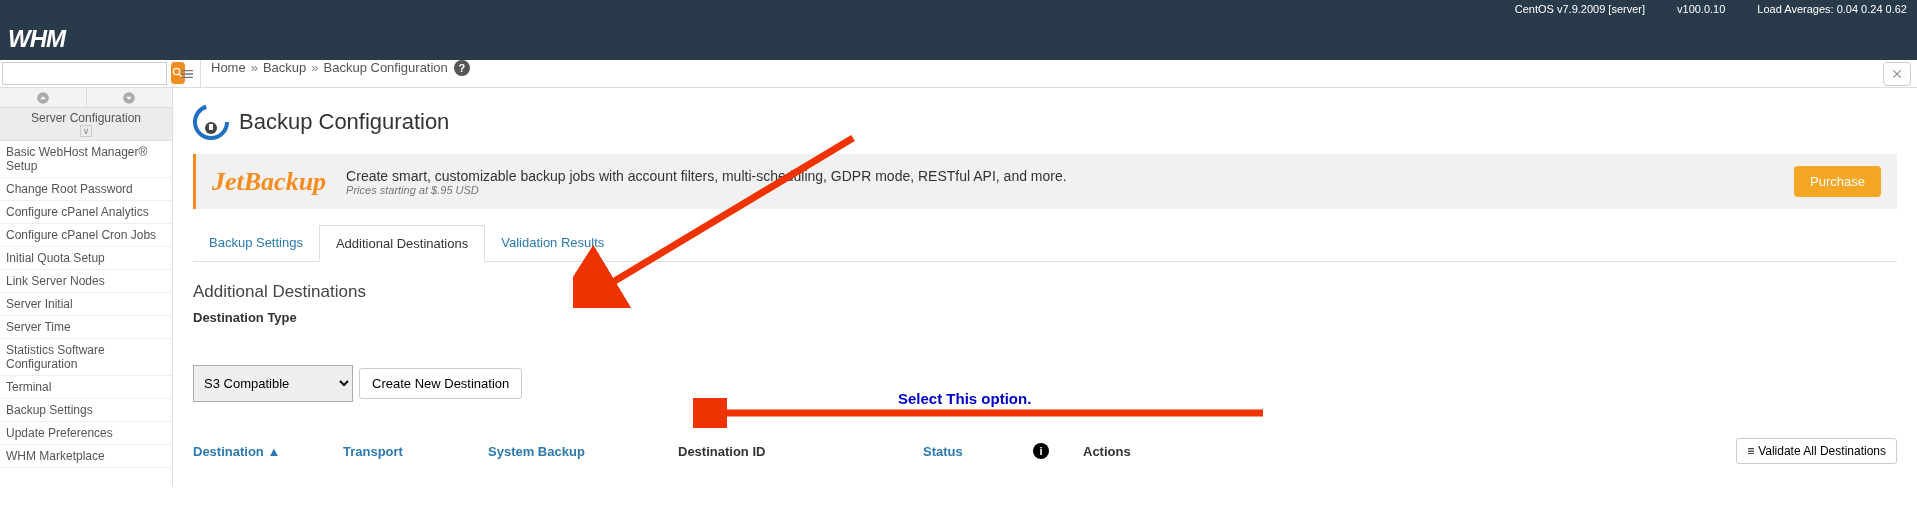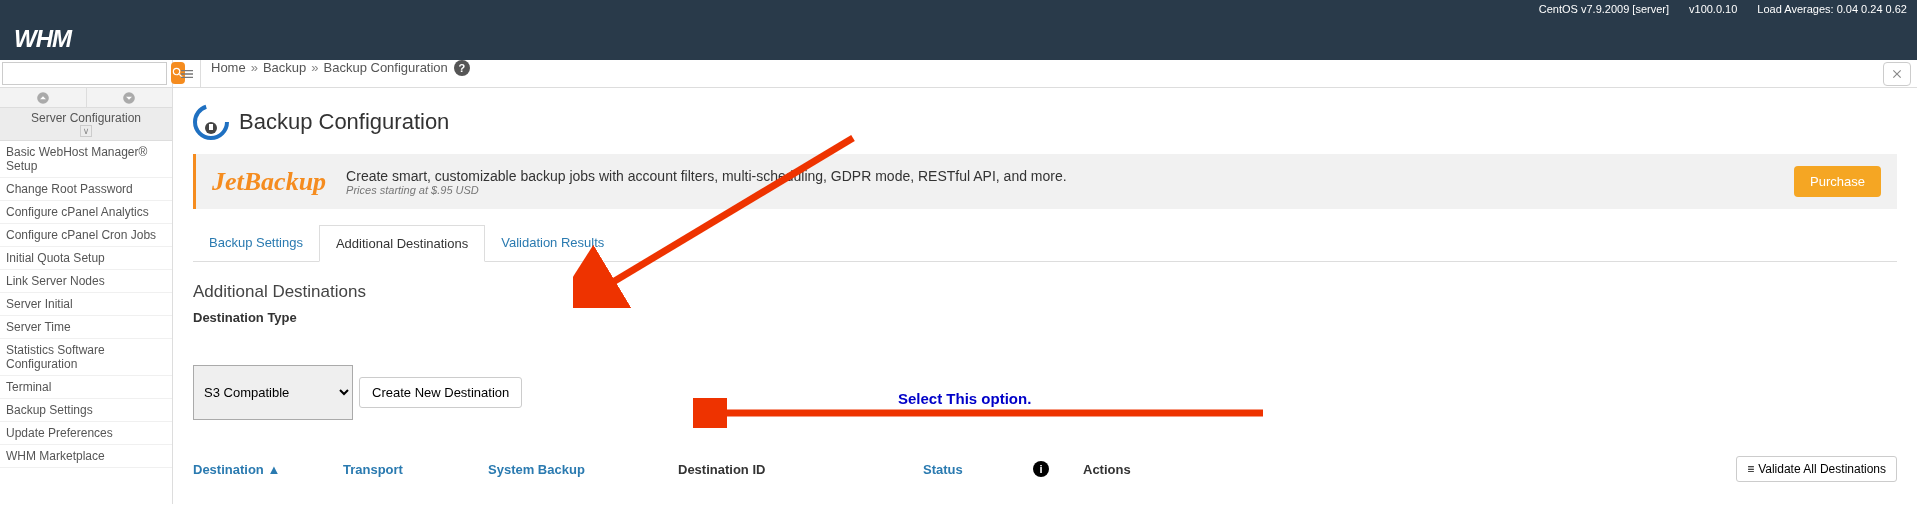--- a/index.html
+++ b/index.html
@@ -1,22 +1,22 @@
 <!DOCTYPE html>
 <html><head>
 <meta charset="utf-8">
 <style>
   * { box-sizing: border-box; margin: 0; padding: 0; }
   body { font-family: Arial, Helvetica, sans-serif; font-size: 13px; color: #333; background:#fff; width:1917px; }
   
   
-  .status-bar { background:#293a4a; color:#fff; height:18px; font-size:11px; display:flex; justify-content:flex-end; align-items:center; padding:0 10px; gap:20px;}
-  
-  
-  .nav-bar { background:#293a4a; color:#fff; height:42px; display:flex; align-items:center; padding:0 14px; }
+  .status-bar { background:#293a4a; color:#fff; height:18px; font-size:11px; display:flex; justify-content:flex-end; align-items:center; padding:0 10px; gap:32px;}
+  
+  
+  .nav-bar { background:#293a4a; color:#fff; height:42px; display:flex; align-items:center; padding:0 8px; }
   .logo { font-family: Arial; font-weight:900; font-style:italic; font-size:24px; letter-spacing:-1px; color:#fff; margin-right:30px;}
   .nav-links a { color:#fff; text-decoration:none; font-size:14px; margin-right:24px; }
   
   
   .sub-row { display:flex; height:28px; border-bottom:1px solid #ddd;}
   .search-box { width:173px; display:flex; border-right:1px solid #ddd;}
   .search-box input { flex:1; border:1px solid #ccc; padding:2px 4px; font-size:12px; margin:2px;}
   .search-btn { width:22px; height:22px; margin:2px; background:#f58c1f; border-radius:4px; display:flex; align-items:center;justify-content:center;}
   .search-btn svg{width:14px;height:14px;fill:#fff;}
   .collapse-btn { width:28px; display:flex; align-items:center; justify-content:center; border-right:1px solid #ddd; color:#777;}
@@ -52,21 +52,21 @@
   .purchase-btn{background:#f5a623;color:#fff;border:none;border-radius:4px;padding:8px 16px;font-size:13px;cursor:pointer;}
   
   .tabs { display:flex; border-bottom:1px solid #ddd;}
   .tab { padding:10px 16px; font-size:13px; cursor:pointer; color:#2a7ab0;}
   .tab.active { background:#fff; border:1px solid #ddd; border-bottom:1px solid #fff; color:#333; margin-bottom:-1px;}
   
   .section-title { font-size:17px; color:#444; margin:20px 0 8px;}
   .label { font-size:13px; font-weight:bold; color:#333; margin-bottom:12px;}
   
   .dest-controls { display:flex; gap:6px; align-items:center; margin:40px 0 30px;}
-  .dest-controls select { border:1px solid #aaa; padding:18px 6px; font-size:13px; width:160px;}
+  .dest-controls select { border:1px solid #aaa; padding:9px 6px; font-size:13px; width:160px;}
   .create-btn { border:1px solid #ccc; background:#fff; padding:7px 12px; font-size:13px; cursor:pointer; border-radius:3px;}
   
   .table-head { display:flex; align-items:center; font-size:13px; padding:6px 0;}
   .col { flex:0 0 auto;}
   .c1{width:150px;color:#2a7ab0;font-weight:bold;}
   .c2{width:145px;color:#2a7ab0;font-weight:bold;}
   .c3{width:190px;color:#2a7ab0;font-weight:bold;}
   .c4{width:245px;color:#333;font-weight:bold;}
   .c5{width:110px;color:#2a7ab0;font-weight:bold;}
   .c6{width:50px;display:flex;align-items:center;}

